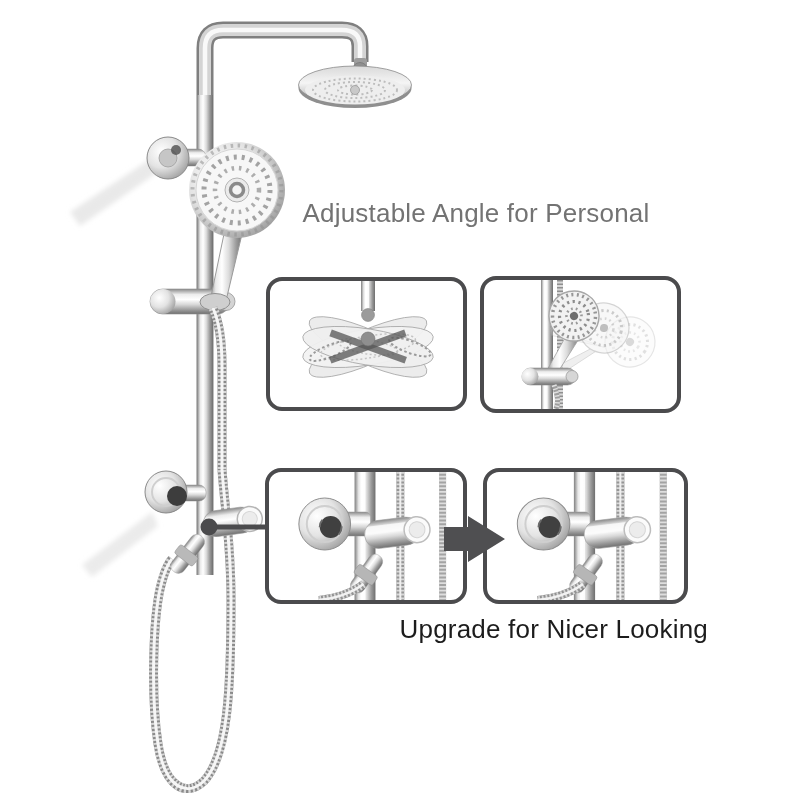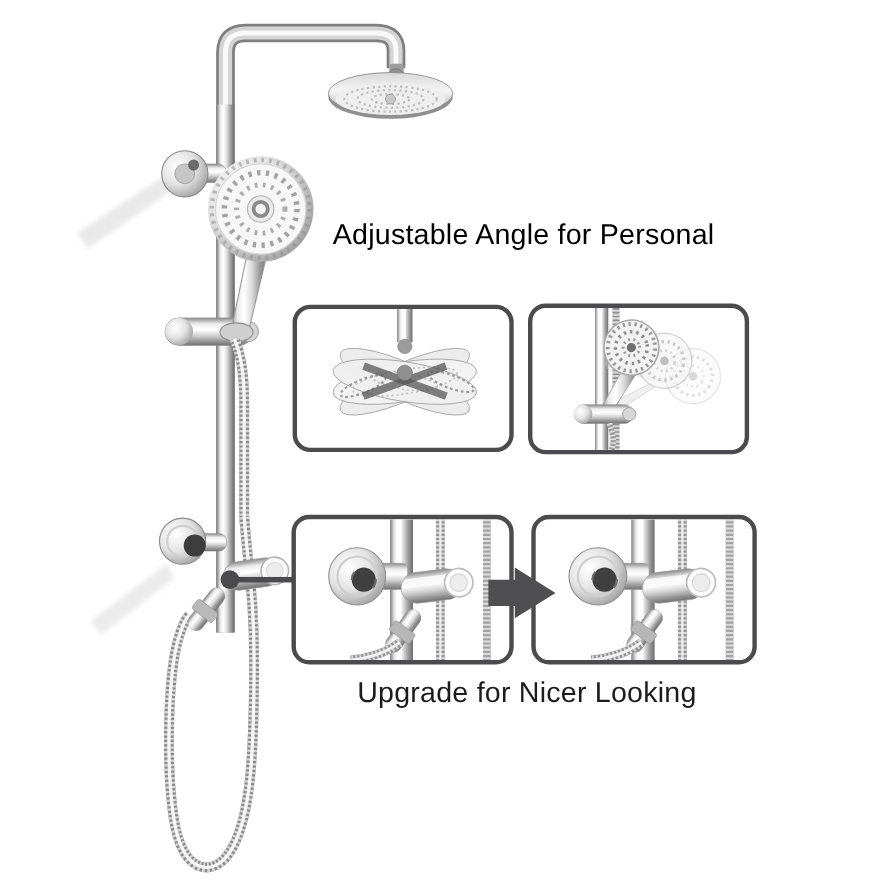--- a/index.html
+++ b/index.html
@@ -13,27 +13,27 @@
     border:4px solid #4b4b4d;border-radius:16px;overflow:hidden;
   }
   .inset-box svg{display:block;width:100%;height:100%;}
   #box-rainhead{left:266px;top:277px;width:193px;height:126px;}
   #box-handheld{left:480px;top:276px;width:193px;height:129px;}
   #box-bracket-before{left:265px;top:468px;width:194px;height:128px;}
   #box-bracket-after{left:483px;top:468px;width:197px;height:128px;}
   .arrow-wrap{position:absolute;left:440px;top:512px;width:70px;height:54px;z-index:3;}
   .headline{
     position:absolute;left:250px;top:199px;width:452px;z-index:4;
-    text-align:center;color:#000000;font-size:26px;line-height:29px;
+    text-align:center;color:#737373;font-size:26px;line-height:29px;
     letter-spacing:.2px;font-weight:400;
   }
   .headline span{display:block;}
   .caption{
     position:absolute;left:250px;top:615px;width:458px;z-index:4;
-    text-align:center;color:#1c1c1c;font-size:26px;line-height:29px;
+    text-align:right;color:#1c1c1c;font-size:26px;line-height:29px;
     letter-spacing:.2px;font-weight:400;
   }
   .defs-holder{position:absolute;width:0;height:0;overflow:hidden;}
 </style>
 </head>
 <body>
 
 <div class="stage">
 
   <svg class="defs-holder" aria-hidden="true">

